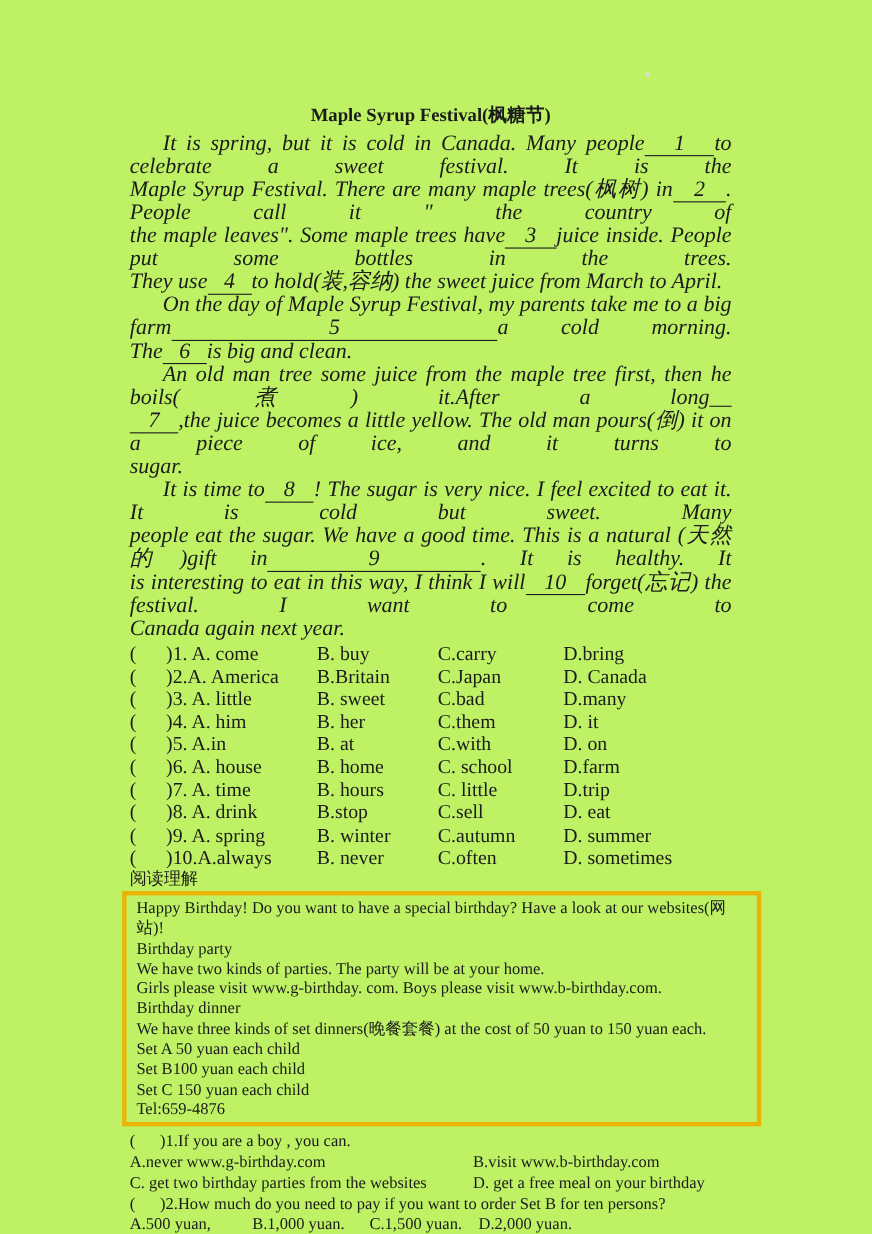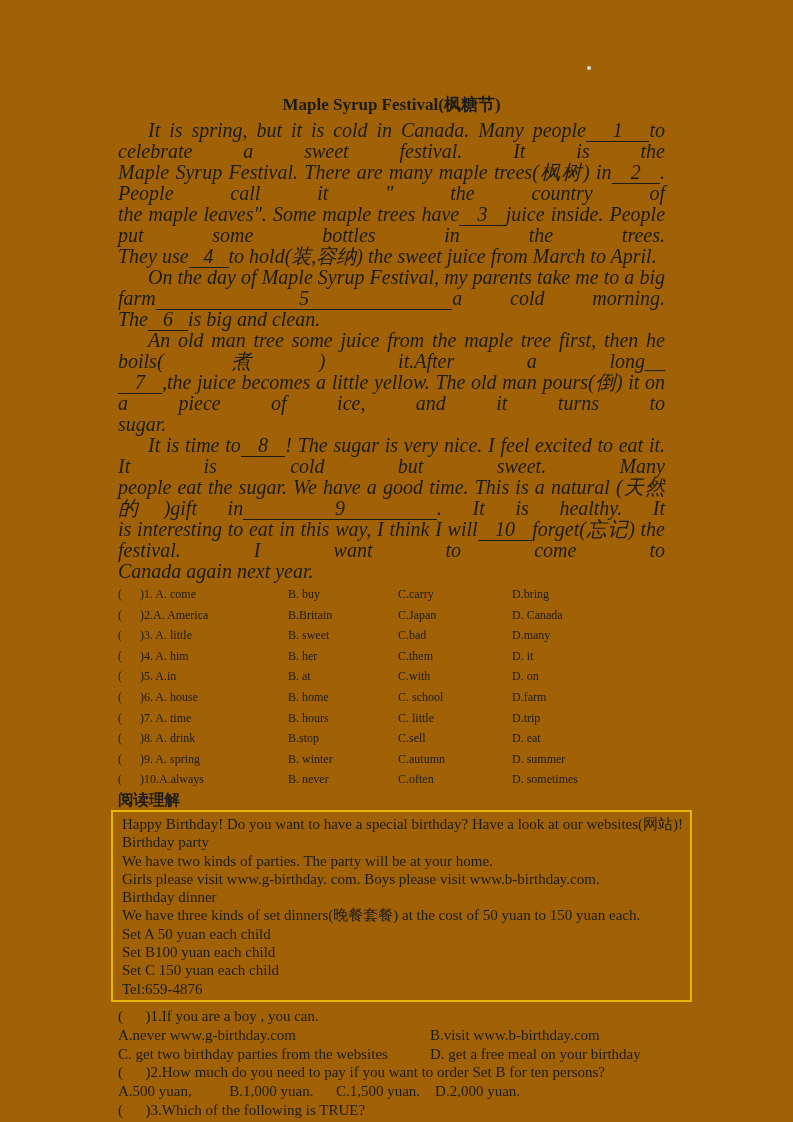--- a/index.html
+++ b/index.html
@@ -1,32 +1,32 @@
 <!DOCTYPE html>
 <html><head>
 <meta charset="utf-8">
 <style>
   * { margin:0; padding:0; box-sizing:border-box; }
   html,body { background:#ffffff; }
   body {
     width:793px; height:1122px; position:relative; overflow:hidden;
     font-family:"Liberation Serif","DejaVu Serif",serif; color:#1b1b1b;
   }
-  .page { position:absolute; inset:0; background:#a16207; overflow:hidden; }
+  .page { position:absolute; inset:0; background:#bef264; overflow:hidden; }
   .content { position:absolute; left:118px; top:94px; width:547px; }
   .title { font-weight:bold; font-size:17px; line-height:22px; text-align:center; margin-bottom:4px; }
   .para .line { font-size:20px; line-height:21px;font-style:italic; }
   .line.indent { text-indent:30px; }
   .line.just { text-align:justify; text-align-last:justify; }
   .blank { border-bottom:1px solid #1b1b1b; }
   .choices { margin-top:2px; }
-  .choice-row { display:flex; font-size:12px; line-height:20.6px; white-space:pre; }
+  .choice-row { display:flex; font-size:18px; line-height:20.6px; white-space:pre; }
   .cc1 { width:170px; } .cc2 { width:110px; } .cc3 { width:114px; } .cc4 { flex:1; }
-  .sec-heading { font-weight:bold; font-size:15.5px; line-height:20px; }
-  .rbox { margin-left:-7px; width:581px; border:2px solid #eab308; padding:3px 6px 2px 9px; }
+  .sec-heading { font-weight:normal; font-size:15.5px; line-height:20px; }
+  .rbox { margin-left:-7px; width:581px; border:4px solid #eab308; padding:3px 6px 2px 9px; }
   .box-line { font-size:15px; line-height:18.3px; }
   .box-line b { font-weight:normal; }
   .rqs { margin-top:5px; }
   .qline { font-size:15px; line-height:18.8px; white-space:pre; }
   .ab { display:flex; font-size:15px; line-height:18.8px; }
   .ab-left { flex:0 0 312px; white-space:nowrap; }
   .ab-right { flex:1; white-space:nowrap; }
   .artifact { position:absolute; left:587px; top:66px; width:4px; height:4px; background:#dcdcdc; border-radius:50%; }
 </style>
 </head>

